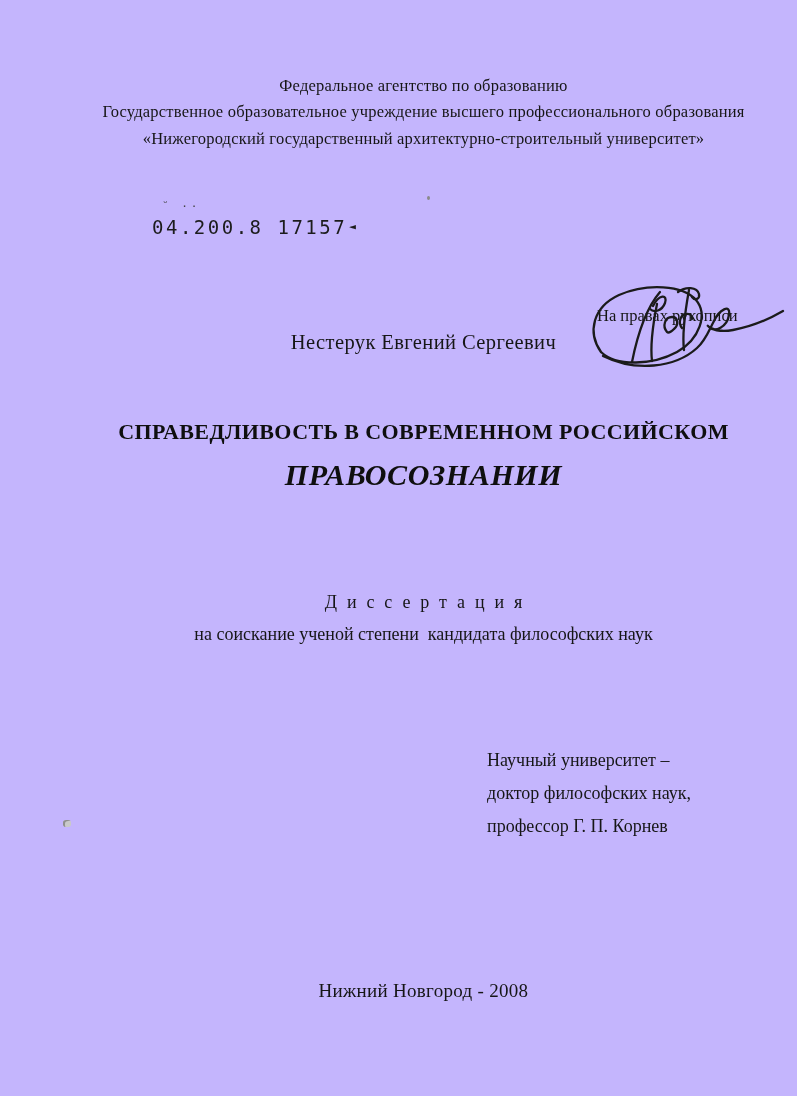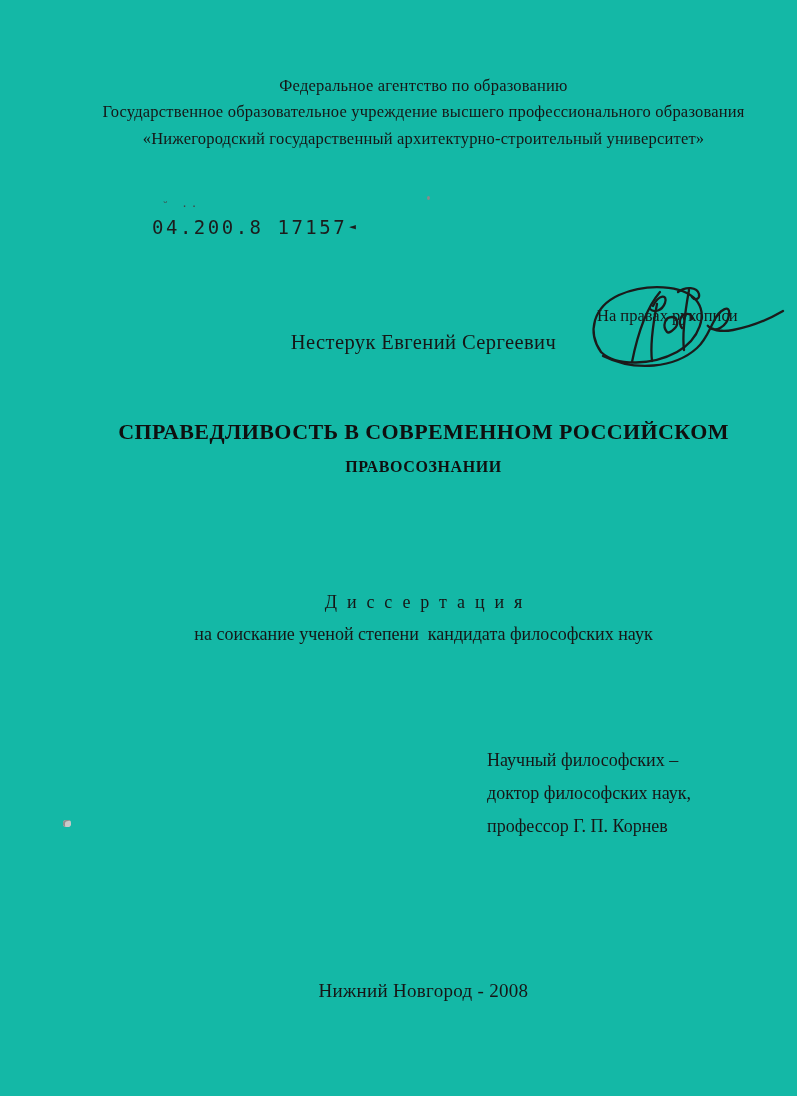--- a/index.html
+++ b/index.html
@@ -5,21 +5,21 @@
   html, body {
     margin: 0;
     padding: 0;
     background: #e8e8e8;
   }
   .page {
     position: relative;
     width: 797px;
     height: 1096px;
     margin: 0 auto;
-    background: #14b8a6;
+    background: #c4b5fd;
     color: #161616;
     font-family: "Liberation Serif", "DejaVu Serif", serif;
     overflow: hidden;
   }
   
   .cline {
     position: absolute;
     left: 50px;
     right: 0;
     text-align: center;
@@ -62,21 +62,21 @@
   }
   .signature {
     position: absolute;
     left: 583px;
     top: 282px;
     width: 205px;
     height: 88px;
   }
   .author { top: 331px; font-size: 20.5px; letter-spacing: 0.4px; }
   .title-1 { top: 419px; font-size: 22px; font-weight: 700; letter-spacing: 0.4px; color: #0f0f0f; }
-  .title-2 { top: 458px; font-size: 16px; font-weight: 700; letter-spacing: 0.6px; color: #0f0f0f; }
+  .title-2 { top: 458px; font-size: 30px; font-weight: 700; letter-spacing: 0.6px; color: #0f0f0f; font-style: italic; }
   .specialty { top: 493px; font-size: 18px; }
   .doctype { top: 592px; font-size: 18px; letter-spacing: 0.55em; text-indent: 0.55em; }
   .degree { top: 624px; font-size: 18px; }
   .supervisor-line {
     position: absolute;
     left: 487px;
     font-size: 18px;
     white-space: nowrap;
   }
   .sup-1 { top: 750px; }
@@ -139,21 +139,21 @@
 
   <div class="cline title-1">СПРАВЕДЛИВОСТЬ В СОВРЕМЕННОМ РОССИЙСКОМ</div>
 
   <div class="cline author">Нестерук Евгений Сергеевич</div>
   <div class="cline title-2">ПРАВОСОЗНАНИИ</div>
 
 
   <div class="cline doctype">Диссертация</div>
   <div class="cline degree">на соискание ученой степени &nbsp;кандидата философских наук</div>
 
-  <div class="supervisor-line sup-1">Научный философских –</div>
+  <div class="supervisor-line sup-1">Научный университет –</div>
   <div class="supervisor-line sup-2">доктор философских наук,</div>
   <div class="supervisor-line sup-3">профессор Г. П. Корнев</div>
 
   <div class="cline footer-line">Нижний Новгород - 2008</div>
 
   <div class="speck-dot"></div>
   <div class="speck-left"></div>
 
 </div>
 

